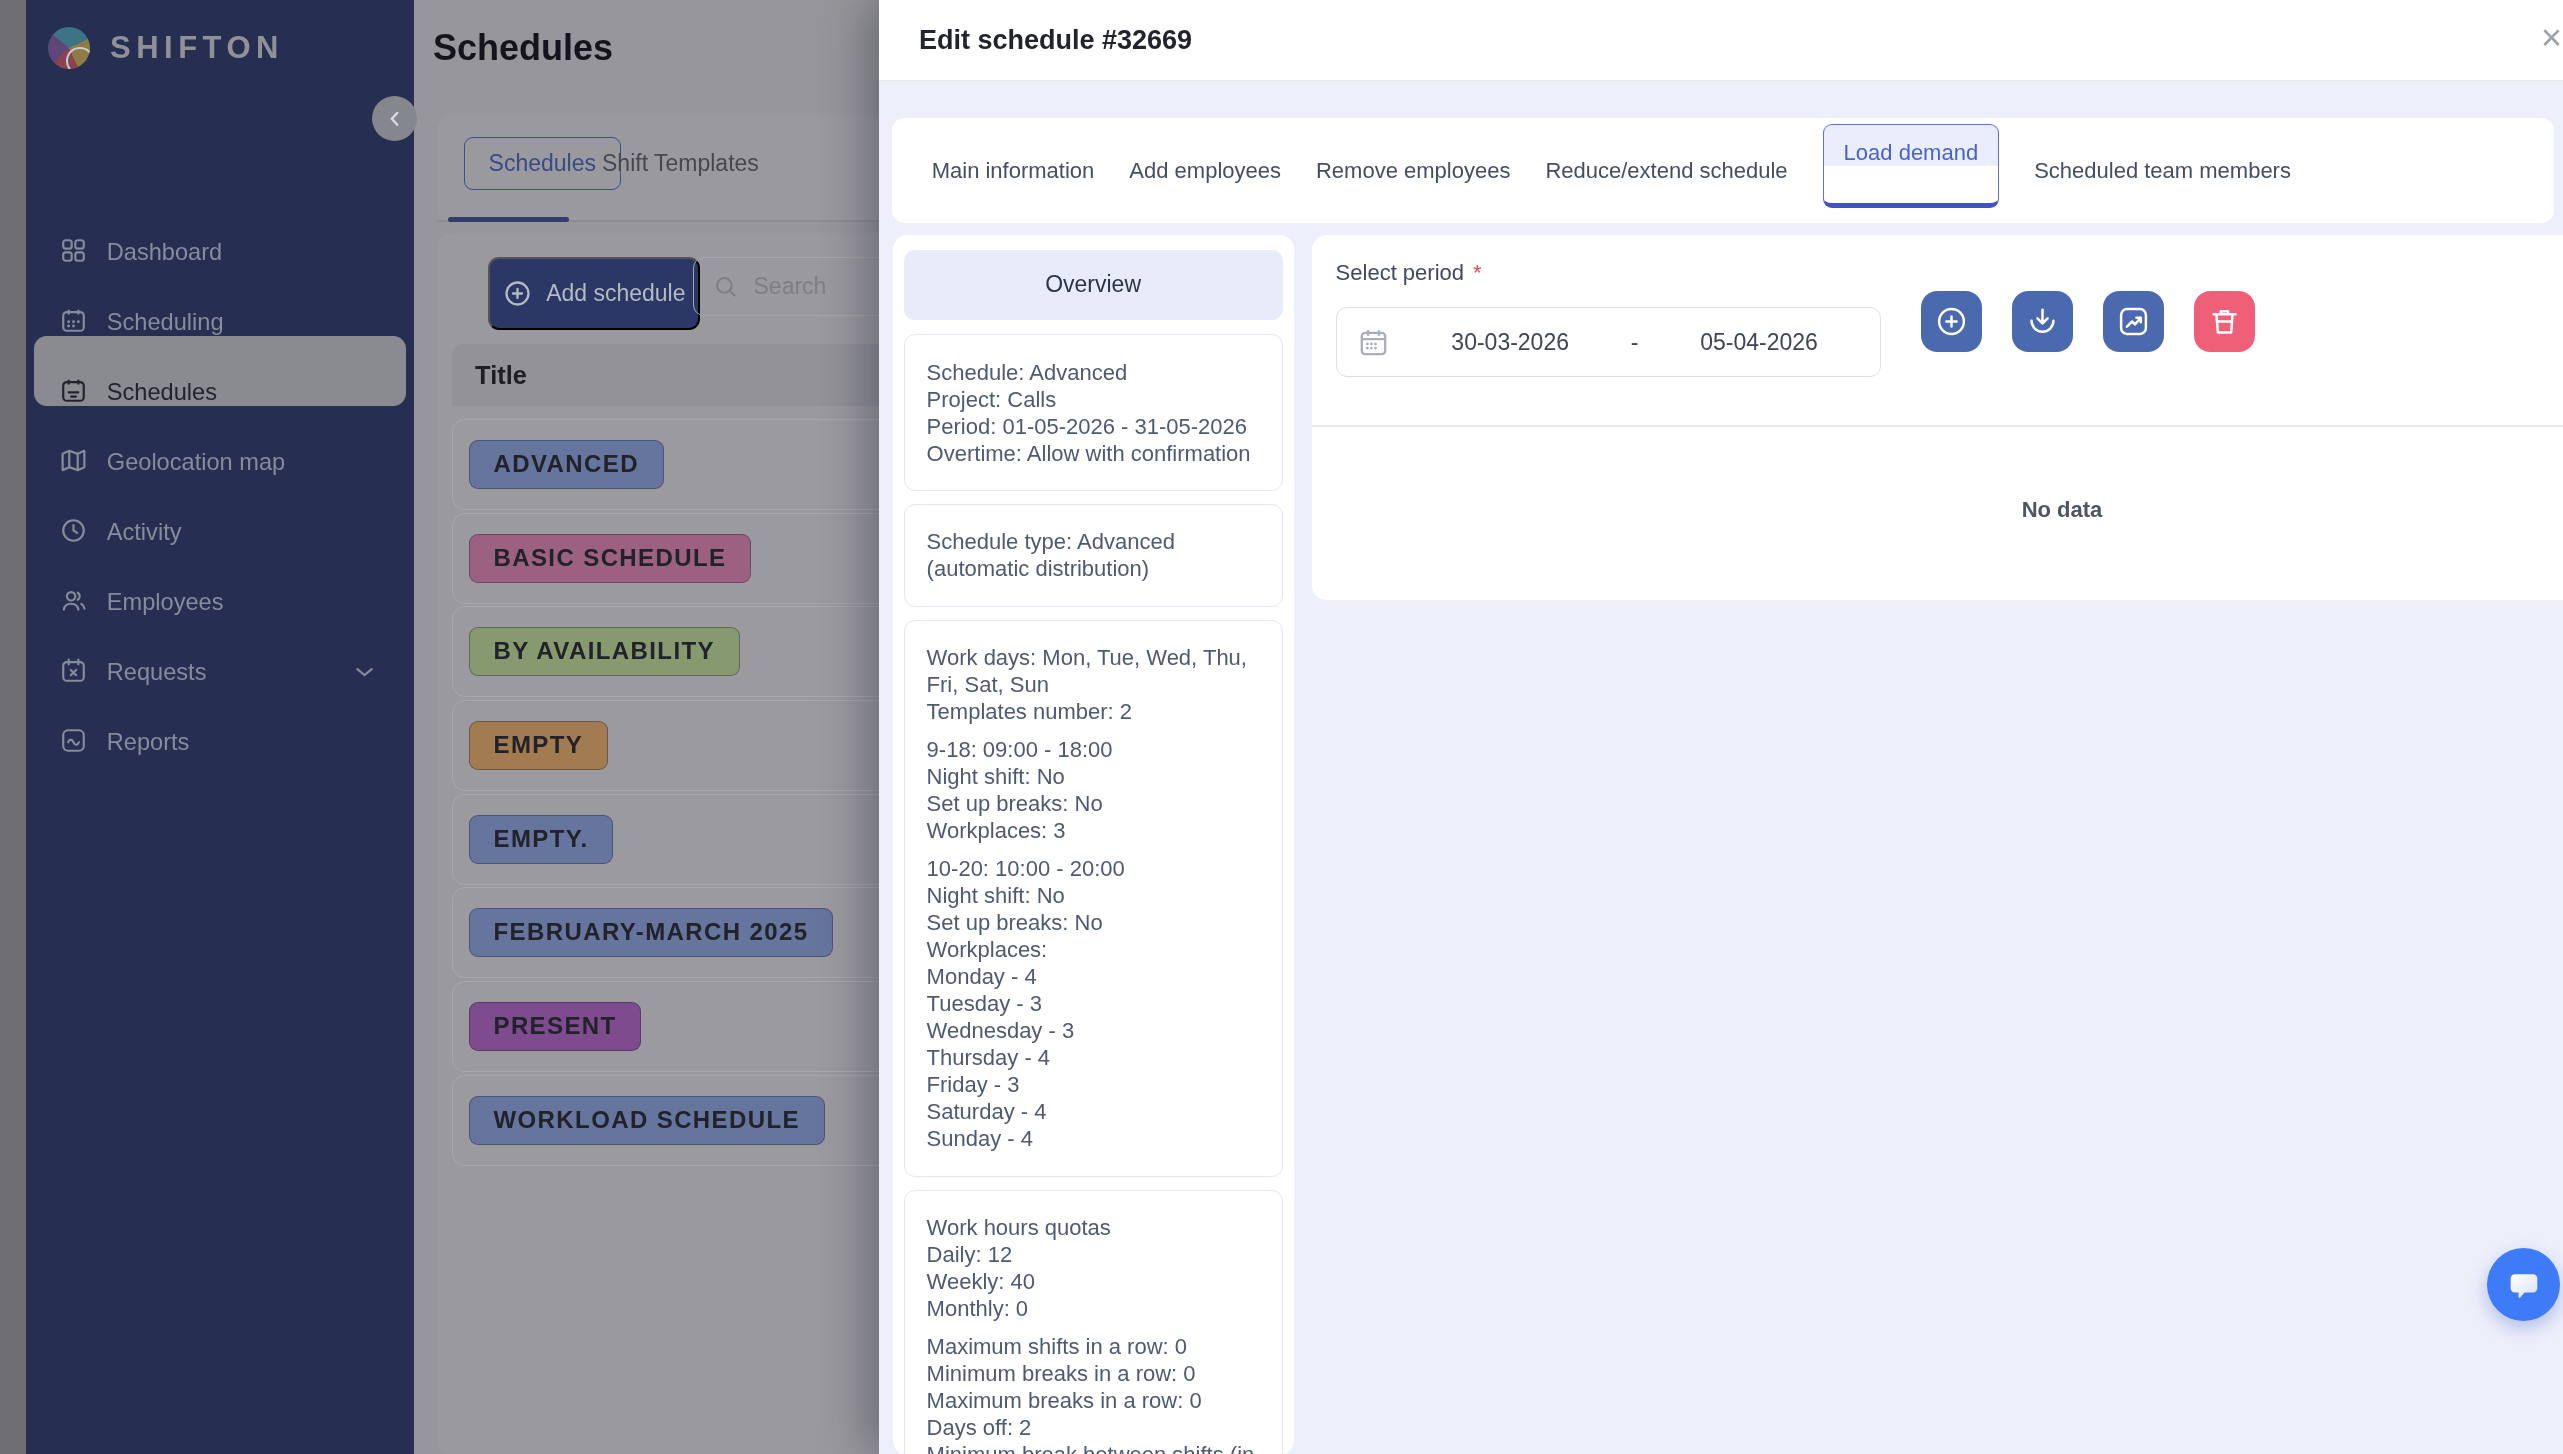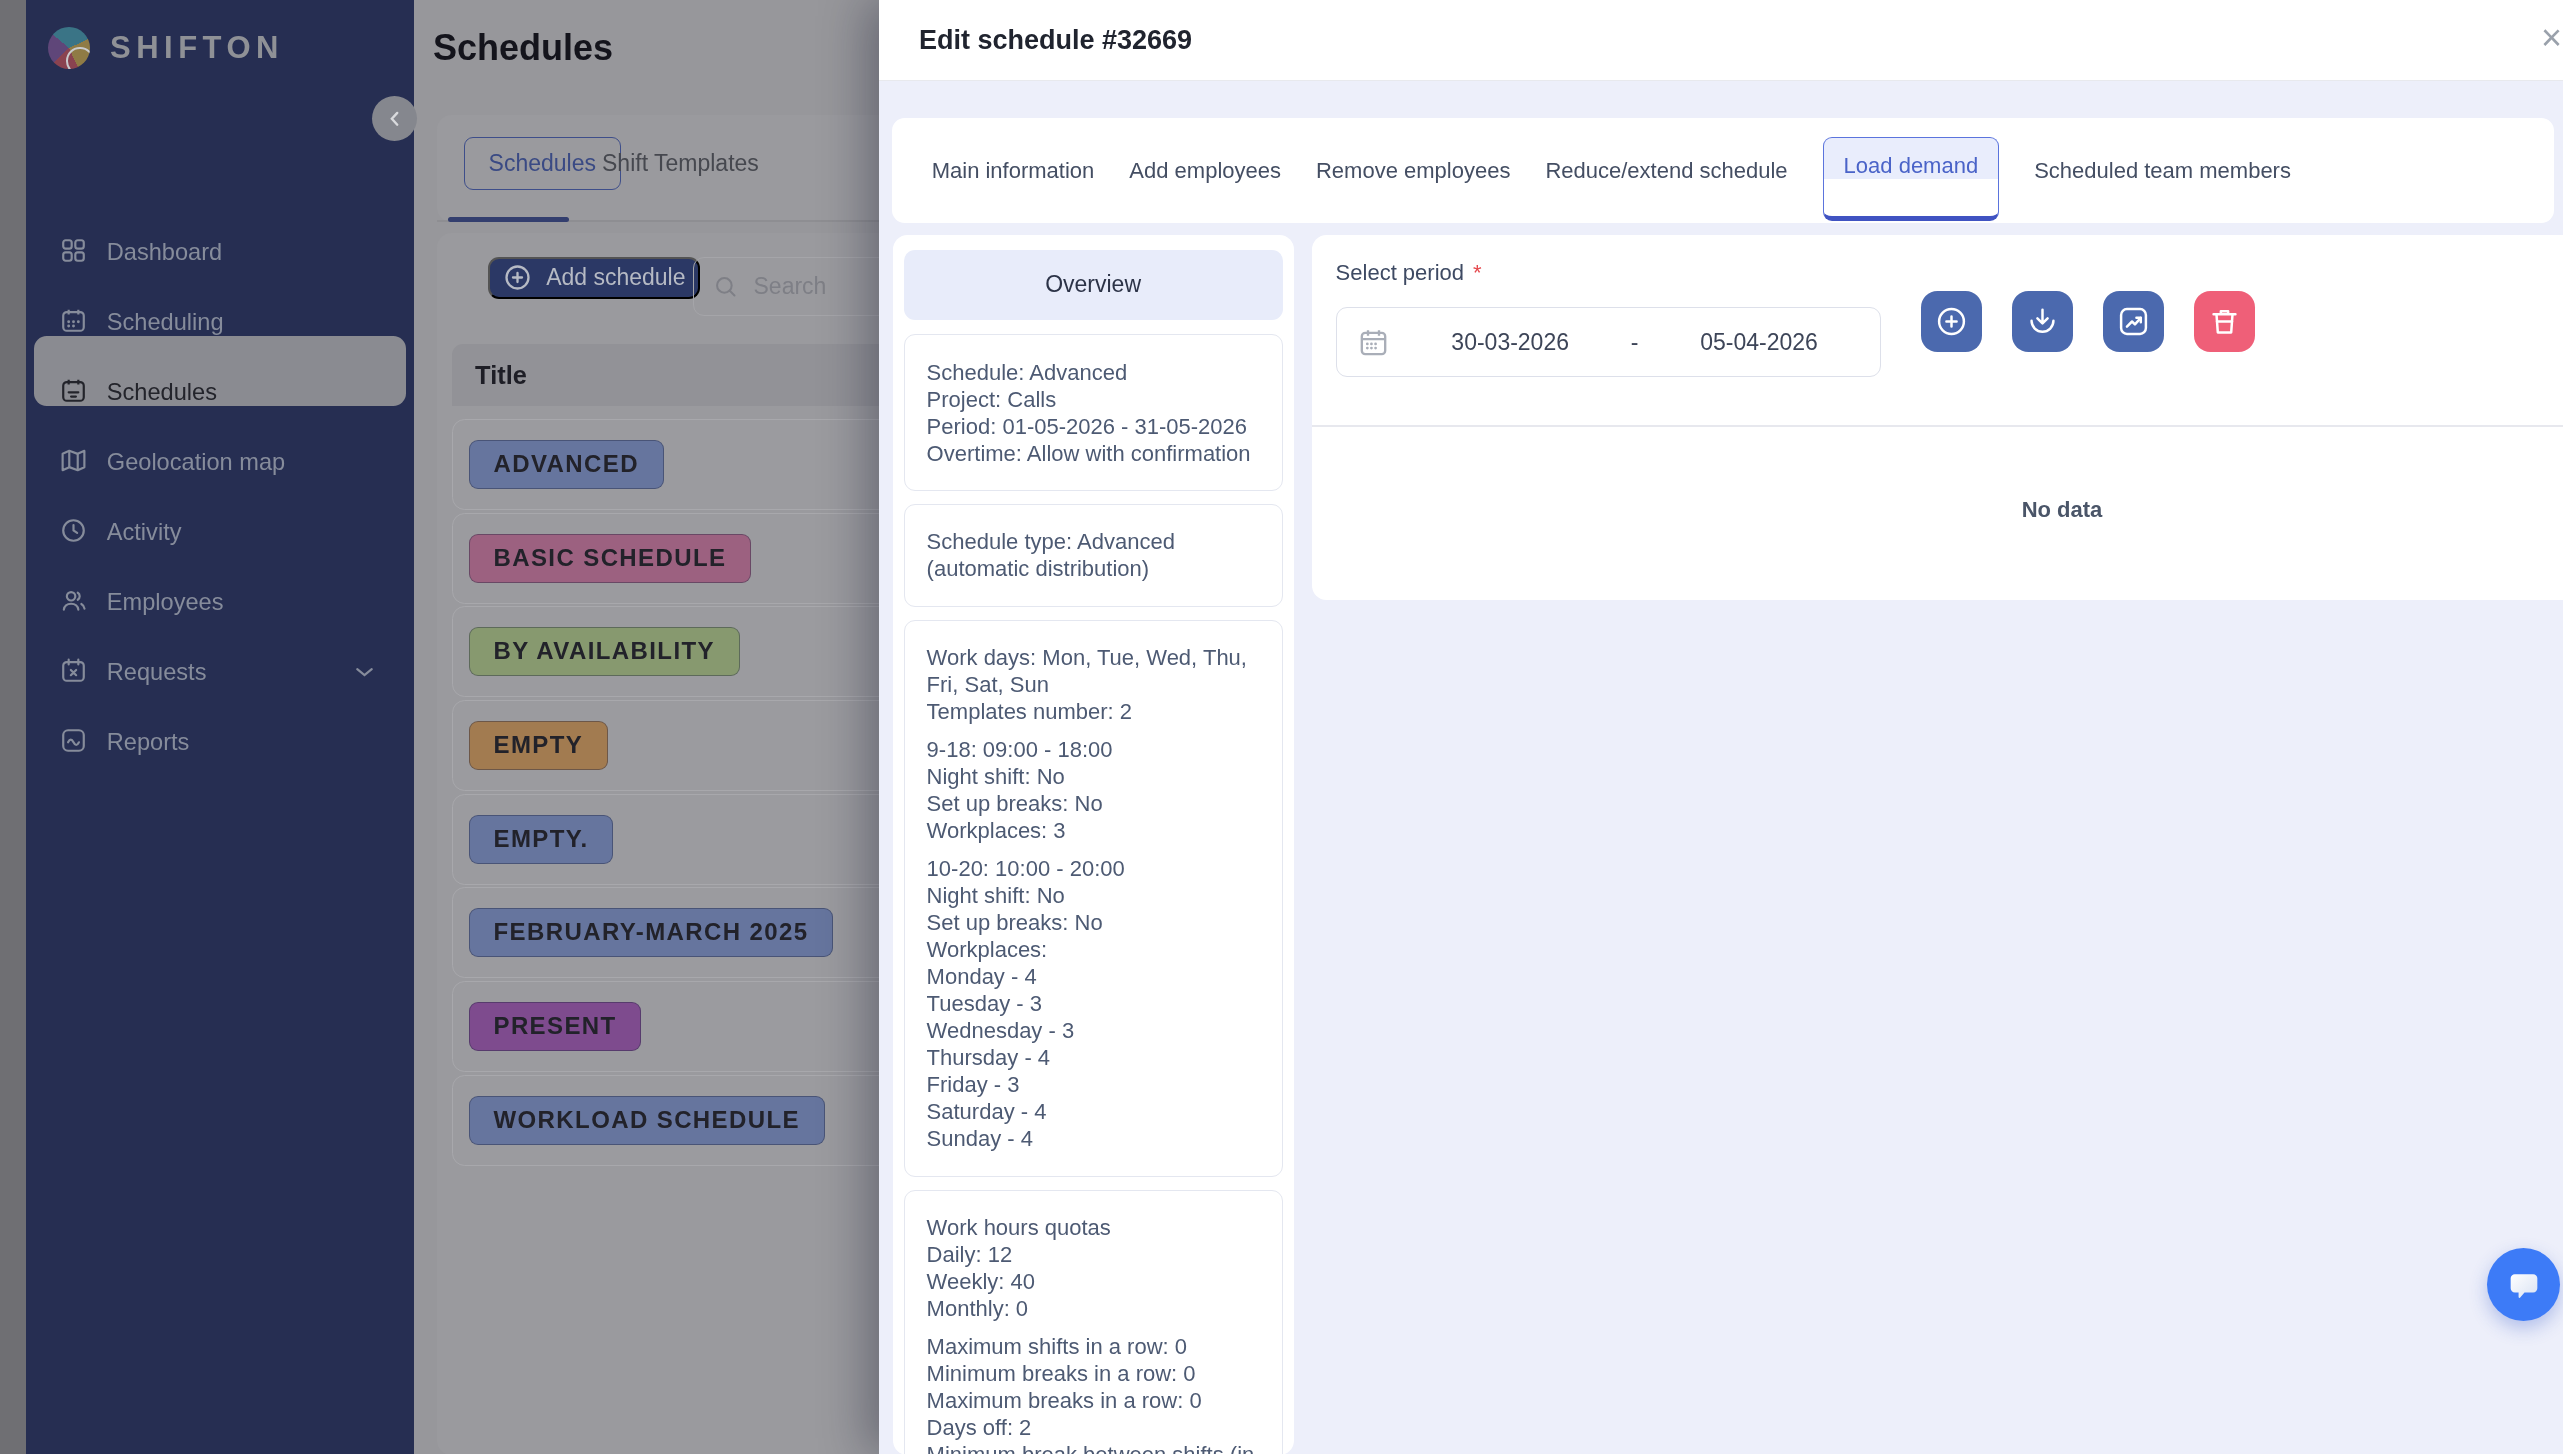--- a/index.html
+++ b/index.html
@@ -26,42 +26,42 @@
   
   .bgpage { position:absolute; left:388px; top:0; right:0; bottom:0; background:#97979b; z-index:1; }
   .bg-title { position:absolute; left:19px; top:27px; font-size:36px; font-weight:700; color:#14141c; }
   .bg-tabcard { position:absolute; left:23px; top:115px; width:927px; height:107px; background:#9a9a9e; border-radius:14.5px; }
   .bg-tab-active { position:absolute; left:27px; top:22px; height:53px; padding:0 23.6px; display:flex; align-items:center;
                    border:1.8px solid #3e4e8a; border-radius:9px; color:#3a4a84; font-size:23px; }
   .bg-tab { position:absolute; left:165px; top:22px; height:53px; display:flex; align-items:center; color:#46484f; font-size:23px; }
   .bg-tab-divider { position:absolute; left:0; right:0; bottom:0; height:1.8px; background:#8e8e92; }
   .bg-tab-underline { position:absolute; left:11px; bottom:0; width:121px; height:5.5px; background:#333e6e; border-radius:2.7px; }
   .bg-tablecard { position:absolute; left:23px; top:233px; width:1073px; height:1222px; background:#9a9a9e; border-radius:14.5px; }
-  .add-btn { position:absolute; left:51px; top:23.6px; width:212px; height:42px; background:#2b3865; border-radius:11px;
+  .add-btn { position:absolute; left:51px; top:23.6px; width:212px; height:73px; background:#2b3865; border-radius:11px;
              display:flex; align-items:center; justify-content:center; gap:12.7px; color:#b6bac4; font-size:23px; }
   .add-btn svg { width:31px; height:31px; }
   .search-box { position:absolute; left:256px; top:23.6px; width:509px; height:59px; border:1.8px solid #a5a5a9; border-radius:11px;
                 display:flex; align-items:center; gap:14.5px; padding-left:18px; color:#7e7f86; font-size:23px; background:transparent; }
   .search-box svg { width:27px; height:27px; }
   .title-head { position:absolute; left:14.5px; right:14.5px; top:111px; height:62px; background:#929297; border-radius:11px 11px 0 0;
                 display:flex; align-items:center; padding-left:23.6px; font-size:25.4px; font-weight:700; color:#1e1e26; }
   .trows { position:absolute; left:14.5px; right:14.5px; top:186px; }
   .trow { height:91px; border:1.8px solid #a8a8ac; border-radius:12.7px; margin-bottom:2.7px; display:flex; align-items:center; padding-left:16.4px; background:#9b9b9f; }
   .badge { height:49px; line-height:45px; padding:0 23.6px; border:1.8px solid rgba(30,35,60,.4); border-radius:9px;
            font-size:24px; font-weight:700; letter-spacing:1.4px; color:#22222a; white-space:nowrap; }
 
   
   .drawer { position:absolute; left:853px; top:0; width:1710px; height:1454px; z-index:4; box-shadow:-12.7px 0 45px rgba(15,18,40,.35); }
   .drawer-header { position:absolute; left:0; top:0; right:0; height:81px; background:#ffffff; border-bottom:1.8px solid #e8e9ed; }
   .drawer-title { position:absolute; left:40px; top:25.4px; font-size:27px; font-weight:700; color:#20242f; }
   .drawer-close { position:absolute; right:27px; top:20px; font-size:36px; color:#9aa1ab; line-height:1; cursor:pointer; }
   .drawer-body { position:absolute; left:0; top:81px; right:0; bottom:0; background:#edeffa; }
 
   .mtabbar { position:absolute; left:12.7px; top:37px; width:1662px; height:105px; background:#ffffff; border-radius:12.7px;
-             display:flex; align-items:center; gap:35px; padding:0 40px; }
+             display:flex; align-items:center; gap:35px; padding:13px 40px; }
   .mtab { font-size:22px; color:#444e63; white-space:nowrap; cursor:pointer; }
   .mtab-active-box { align-self:flex-end; margin-bottom:1.8px; height:84px; padding:14.5px 20px 0; border-radius:9px;
                      border:1.8px solid #5b74dd; border-bottom:5.5px solid #4053c2;
                      background:linear-gradient(180deg,#e9edfc 0%,#e9edfc 52%,#ffffff 52%);
                      font-size:22px; color:#4a63c8; white-space:nowrap; cursor:pointer; }
 
   .ovcard { position:absolute; left:13.6px; top:154px; width:401px; height:1220px; background:#ffffff; border-radius:14.5px;
             padding:14.5px 11px; overflow:hidden; }
   .ovhead { height:70px; background:#e8ecfa; border-radius:11px; display:flex; align-items:center; justify-content:center;
             font-size:23px; color:#2c3347; margin-bottom:14.5px; }

